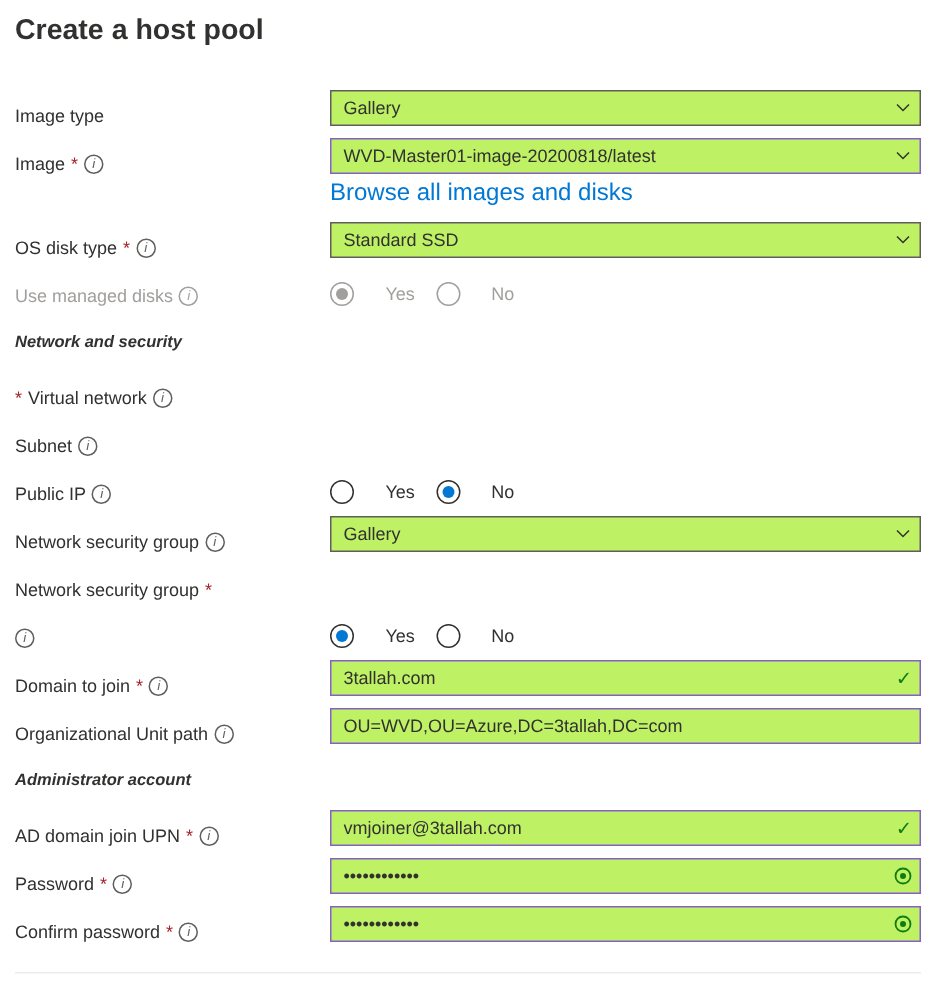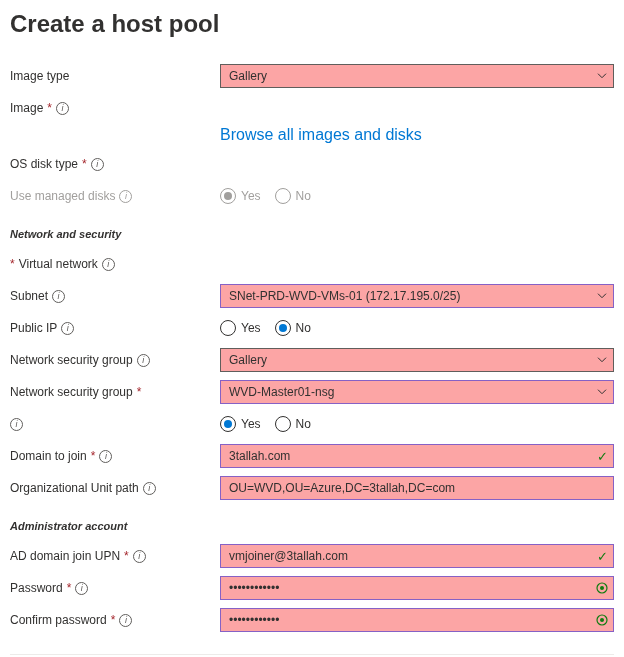--- a/index.html
+++ b/index.html
@@ -6,33 +6,33 @@
   body {
     margin: 0;
     padding: 10px 10px 0 10px;
     font-family: "Segoe UI", Arial, sans-serif;
     font-size: 12px;
     color: #323130;
     background: #fff;
     width: 624px;
   }
   h1 {
-    font-size: 24px;
+    font-size: 19px;
     font-weight: 600;
     margin: 0 0 24px 0;
   }
   .section-title {
     font-size: 11px;
     font-weight: 600;
     margin: 18px 0 10px 0;
     font-style: italic;
   }
   .row {
     display: flex;
-    align-items: center;
+    align-items: flex-end;
     min-height: 28px;
     margin-bottom: 4px;
   }
   .label-col {
     width: 210px;
     flex: 0 0 210px;
     display: flex;
     align-items: center;
     gap: 4px;
     color: #323130;
@@ -42,21 +42,21 @@
   .field-col {
     flex: 1;
     display: flex;
     align-items: center;
     position: relative;
   }
   .select, .input {
     width: 100%;
     height: 24px;
     border: 1px solid #605e5c;
-    background: #fca5a5;
+    background: #bef264;
     font-size: 12px;
     padding: 0 22px 0 8px;
     font-family: inherit;
     color: #323130;
     outline: none;
   }
   .select.purple, .input.purple { border-color: #8661c5; }
   .select { position: relative; display:flex; align-items:center; cursor:pointer;}
   .chevron {
     position: absolute;
@@ -83,21 +83,21 @@
     color:#605e5c;
     font-size:9px;
     font-style: italic;
     line-height:1;
     cursor:pointer;
   }
   .info-icon.disabled{ border-color:#a19f9d; color:#a19f9d;}
   .radio {
     display:inline-flex;
     align-items:center;
-    gap:5px;
+    gap:21px;
     margin-right:14px;
     cursor:pointer;
   }
   .radio .dot{
     width:16px;height:16px;border:1px solid #323130;border-radius:50%;
     display:flex;align-items:center;justify-content:center;background:#fff;
   }
   .radio.disabled .dot{border-color:#a19f9d;}
   .radio .dot.checked::after{
     content:"";width:8px;height:8px;border-radius:50%;background:#0078d4;
@@ -141,74 +141,84 @@
     </div>
   </div>
 </div>
 
 <div class="row">
   <div class="label-col">
     <span>Image</span>
       <span class="req">*</span>
     <span class="info-icon">i</span>
   </div>
-</div>
-<div class="sublink-row">
-  <span class="link">Browse all images and disks</span>
-</div>
-
-<div class="row">
-  <div class="label-col">
-    <span>OS disk type</span>
-      <span class="req">*</span>
-    <span class="info-icon">i</span>
-  </div>
-</div>
-
-<div class="row">
-  <div class="label-col disabled">
-    <span>Use managed disks</span>
-    <span class="info-icon disabled">i</span>
-  </div>
-  <div class="field-col">
-    <label class="radio disabled">
-      <span class="dot checked"></span>
-        <span class="lbl">Yes</span>
-    </label>
-    <label class="radio disabled">
-      <span class="dot"></span>
-        <span class="lbl">No</span>
-    </label>
-  </div>
-</div>
-
-<div class="section-title">Network and security</div>
-
-<div class="row">
-  <div class="label-col">
-    <span class="req">*</span>
-      <span>Virtual network</span>
-    <span class="info-icon">i</span>
-  </div>
-</div>
-
-<div class="row">
-  <div class="label-col">
-    <span>Subnet</span>
-    <span class="info-icon">i</span>
-  </div>
   <div class="field-col">
     <div class="select purple">
-      <span>SNet-PRD-WVD-VMs-01 (172.17.195.0/25)</span>
+      <span>WVD-Master01-image-20200818/latest</span>
       <span class="chevron">
           <svg width="10" height="6">
             <path d="M1 1 L5 5 L9 1" stroke="#323130" fill="none" stroke-width="1"></path>
           </svg>
         </span>
     </div>
+  </div>
+</div>
+<div class="sublink-row">
+  <span class="link">Browse all images and disks</span>
+</div>
+
+<div class="row">
+  <div class="label-col">
+    <span>OS disk type</span>
+      <span class="req">*</span>
+    <span class="info-icon">i</span>
+  </div>
+  <div class="field-col">
+    <div class="select">
+      <span>Standard SSD</span>
+      <span class="chevron">
+          <svg width="10" height="6">
+            <path d="M1 1 L5 5 L9 1" stroke="#323130" fill="none" stroke-width="1"></path>
+          </svg>
+        </span>
+    </div>
+  </div>
+</div>
+
+<div class="row">
+  <div class="label-col disabled">
+    <span>Use managed disks</span>
+    <span class="info-icon disabled">i</span>
+  </div>
+  <div class="field-col">
+    <label class="radio disabled">
+      <span class="dot checked"></span>
+        <span class="lbl">Yes</span>
+    </label>
+    <label class="radio disabled">
+      <span class="dot"></span>
+        <span class="lbl">No</span>
+    </label>
+  </div>
+</div>
+
+<div class="section-title">Network and security</div>
+
+<div class="row">
+  <div class="label-col">
+    <span class="req">*</span>
+      <span>Virtual network</span>
+    <span class="info-icon">i</span>
+  </div>
+</div>
+
+<div class="row">
+  <div class="label-col">
+    <span>Subnet</span>
+    <span class="info-icon">i</span>
   </div>
 </div>
 
 <div class="row">
   <div class="label-col">
     <span>Public IP</span>
     <span class="info-icon">i</span>
   </div>
   <div class="field-col">
     <label class="radio">
@@ -237,30 +247,20 @@
         </span>
     </div>
   </div>
 </div>
 
 <div class="row">
   <div class="label-col">
     <span>Network security group</span>
       <span class="req">*</span>
   </div>
-  <div class="field-col">
-    <div class="select purple">
-      <span>WVD-Master01-nsg</span>
-      <span class="chevron">
-          <svg width="10" height="6">
-            <path d="M1 1 L5 5 L9 1" stroke="#323130" fill="none" stroke-width="1"></path>
-          </svg>
-        </span>
-    </div>
-  </div>
 </div>
 
 <div class="row">
   <div class="label-col">
     <span class="info-icon">i</span>
   </div>
   <div class="field-col">
     <label class="radio">
       <span class="dot checked"></span>
         <span class="lbl">Yes</span>

